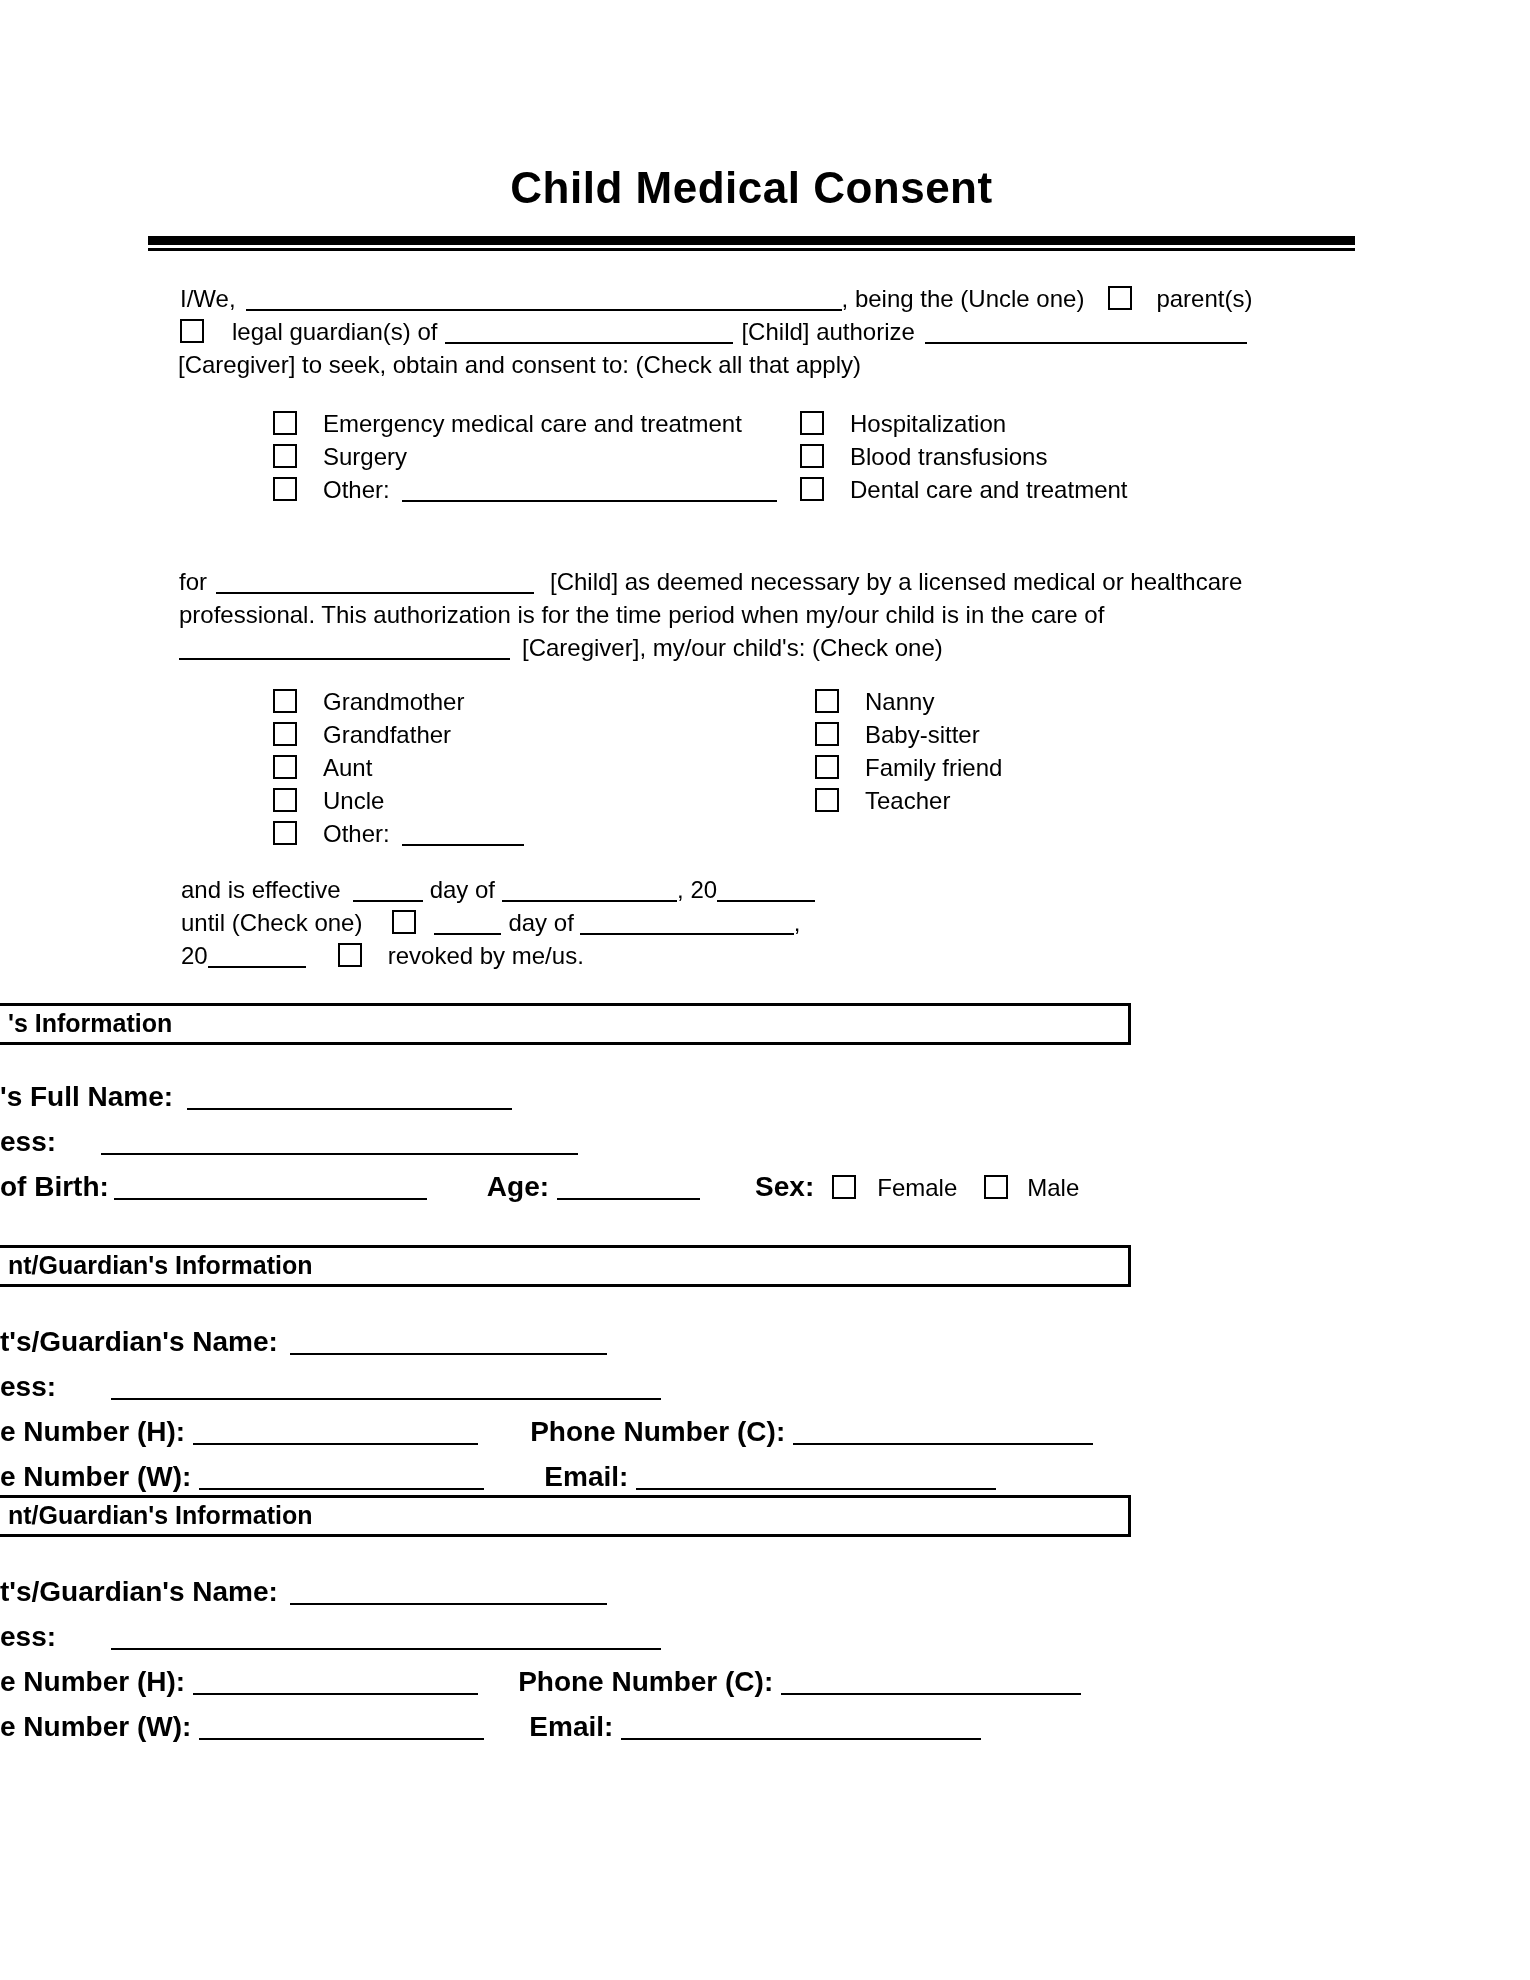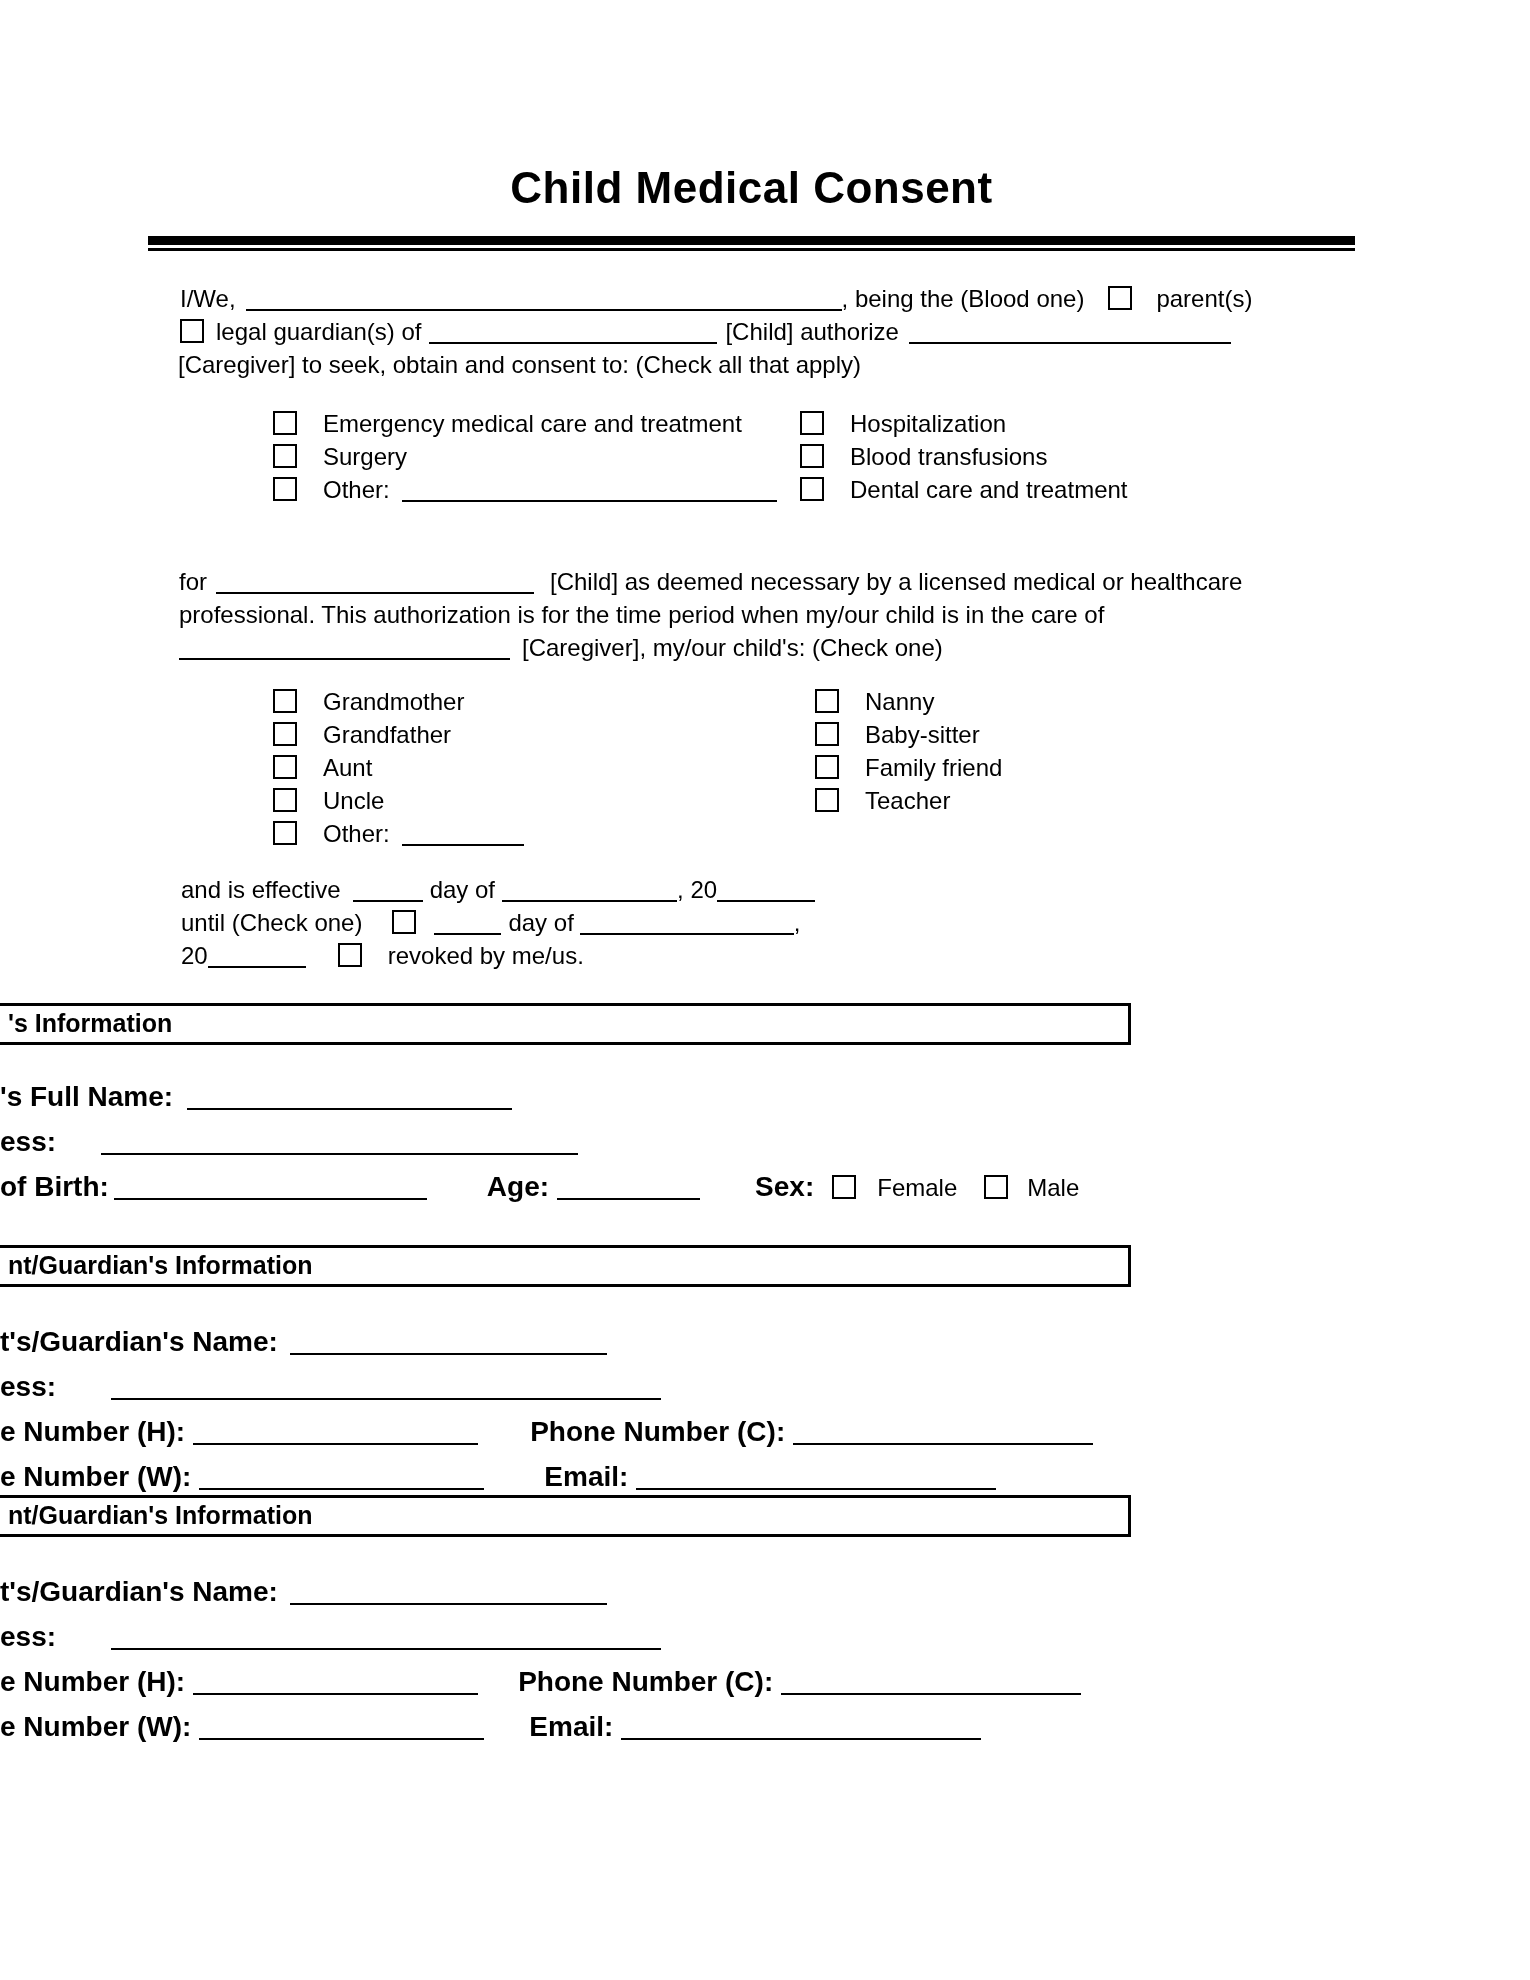--- a/index.html
+++ b/index.html
@@ -37,24 +37,24 @@
 
 <div class="page">
 
   <div class="title">Child Medical Consent</div>
   <div class="rule">
     <div class="rule-thick"></div>
     <div class="rule-thin"></div>
   </div>
 
   <div class="row" style="left:180px;top:285px;">
-    <span>I/We,</span><span class="b" style="width:596px;margin-left:10px;"></span><span>, being the (Blood one)</span><span class="cb" style="margin-left:24px;"></span><span style="margin-left:24px;">parent(s)</span>
+    <span>I/We,</span><span class="b" style="width:596px;margin-left:10px;"></span><span>, being the (Uncle one)</span><span class="cb" style="margin-left:24px;"></span><span style="margin-left:24px;">parent(s)</span>
   </div>
   <div class="row" style="left:180px;top:318px;">
-    <span class="cb"></span><span style="margin-left:12px;">legal guardian(s) of</span><span class="b" style="width:288px;margin-left:8px;"></span><span style="margin-left:8px;">[Child] authorize</span><span class="b" style="width:322px;margin-left:10px;"></span>
+    <span class="cb"></span><span style="margin-left:28px;">legal guardian(s) of</span><span class="b" style="width:288px;margin-left:8px;"></span><span style="margin-left:8px;">[Child] authorize</span><span class="b" style="width:322px;margin-left:10px;"></span>
   </div>
   <div class="row" style="left:178px;top:351px;">
     <span>[Caregiver] to seek, obtain and consent to: (Check all that apply)</span>
   </div>
 
   <div class="list" style="left:273px;top:410px;">
     <div class="li">
       <span class="cb"></span><span class="txt">Emergency medical care and treatment</span>
     </div>
     <div class="li">

